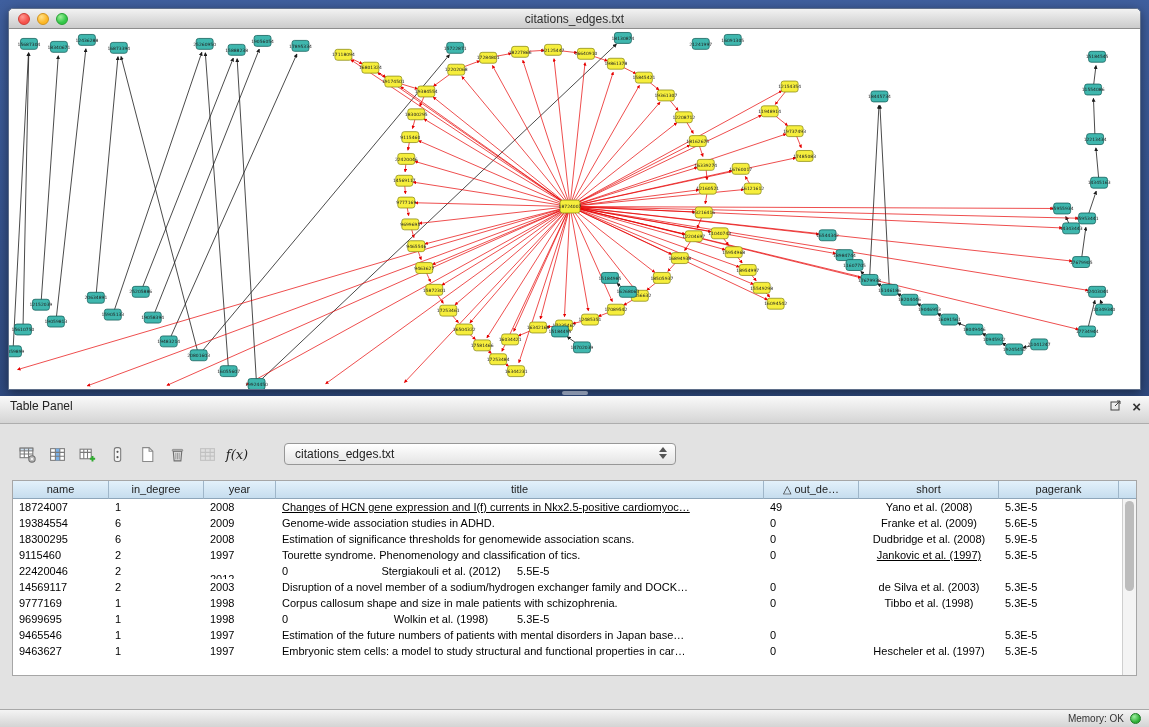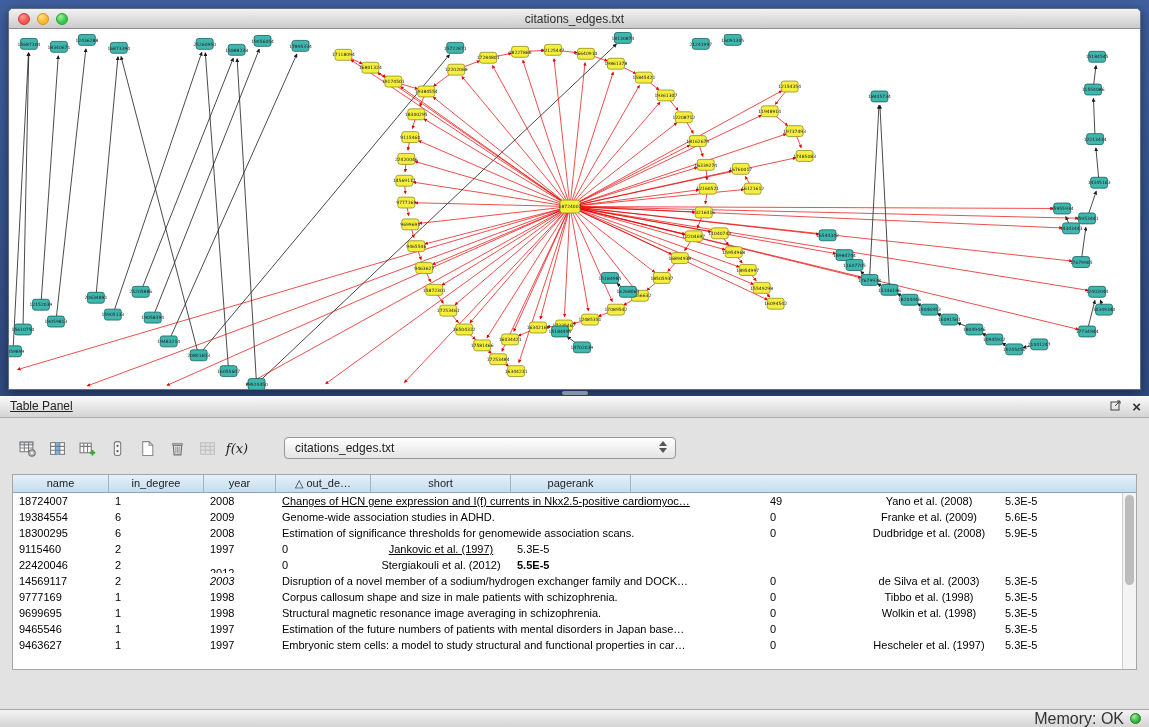--- a/index.html
+++ b/index.html
@@ -21,22 +21,22 @@
   .light.yellow { background:radial-gradient(circle at 35% 30%, #ffe08a, #fdb827 60%); border:1px solid #d1921a; }
   .light.green  { background:radial-gradient(circle at 35% 30%, #9ef09a, #33c748 60%); border:1px solid #25a032; }
   #canvas { position:absolute; left:0; top:21px; right:0; bottom:0; background:#fff; overflow:hidden; }
   #net-svg { width:100%; height:100%; display:block; }
   .nl { font-size:4.5px; fill:#222; text-anchor:middle; font-family:"DejaVu Sans",sans-serif; }
   #splitter-grip { position:absolute; left:50%; bottom:1px; width:26px; height:4px; margin-left:-13px;
                    border-radius:2px; background:rgba(255,255,255,.45); }
 
   
   #table-panel { position:absolute; left:0; top:396px; width:1149px; height:313px; background:#e2e2e2; }
-  #panel-header { height:22px; background:linear-gradient(#fafafa,#d4d4d4); border-bottom:1px solid #adadad;
-                  line-height:21px; font-size:12px; color:#222; padding:0 10px; position:relative;text-decoration:underline; }
+  #panel-header { height:28px; background:linear-gradient(#fafafa,#d4d4d4); border-bottom:1px solid #adadad;
+                  line-height:21px; font-size:12px; color:#222; padding:0 10px; position:relative; }
   .ph-icons { position:absolute; right:8px; top:0; height:22px; display:flex; align-items:center; gap:10px; }
   .ph-icons span { cursor:default; color:#333; }
   #close-panel { font-size:15px; font-weight:bold; line-height:20px; }
 
   #toolbar { height:46px; padding:14px 0 0 16px; display:flex; align-items:center; }
   .tool { width:22px; height:22px; margin-right:8px; display:flex; align-items:center; justify-content:center; }
   .tool svg { width:17px; height:17px; }
   .fx { font-family:"DejaVu Serif",serif; font-style:italic; font-size:13px; color:#222; padding:0 2px; }
   #table-select { margin-left:28px; width:392px; height:22px; border:1px solid #979797; border-radius:4px;
                   background:linear-gradient(#ffffff,#e4e4e4); font-size:12px; color:#222;
@@ -54,21 +54,21 @@
   #t-body { position:absolute; left:0; top:18px; right:14px; bottom:0; overflow:hidden; }
   .tr { display:flex; height:16px; }
   .td { font-size:11px; color:#000; line-height:16px; padding-left:6px; overflow:hidden; white-space:nowrap; flex:0 0 auto; }
   .td.center { text-align:center; padding-left:0; }
   #t-scroll { position:absolute; right:0; top:18px; bottom:0; width:14px; background:#f4f4f4; border-left:1px solid #cfcfcf; }
   #t-thumb { position:absolute; left:2px; top:2px; width:9px; height:90px; border-radius:5px; background:#bcbcbc; }
 
   #status-bar { position:absolute; left:0; bottom:0; width:1149px; height:18px;
                 background:linear-gradient(#f4f4f4,#d4d4d4); border-top:1px solid #a8a8a8;
                 display:flex; align-items:center; justify-content:flex-end; padding-right:8px; gap:6px;
-                font-size:16px; color:#333; }
+                font-size:10px; color:#333; }
   #mem-dot { width:11px; height:11px; border-radius:50%; border:1px solid #1d7a24;
              background:radial-gradient(circle at 35% 30%, #9cef9f, #2eae35 65%); }
 </style>
 </head>
 <body>
 
 <div id="app">
 
   <div id="desktop">
     <div id="net-window">
@@ -739,20 +739,21 @@
             <i class="dn"></i>
           </span>
       </div>
     </div>
 
     <div id="table-wrap">
       <div id="t-head">
           <div class="th" style="width: 96px;">name</div>
           <div class="th" style="width: 95px;">in_degree</div>
           <div class="th" style="width: 72px;">year</div>
+          <div class="th" style="width: 488px;">title</div>
           <div class="th" style="width: 95px;">△ out_de…</div>
           <div class="th" style="width: 140px; text-align: center;">short</div>
           <div class="th" style="width: 120px;">pagerank</div>
           <div class="th fill"></div>
         </div>
       <div id="t-body">
           <div class="tr">
             <div class="td" style="width: 96px;">18724007</div>
             <div class="td" style="width: 95px;">1</div>
             <div class="td" style="width: 72px;">2008</div>
@@ -776,55 +777,55 @@
             <div class="td" style="width: 72px;">2008</div>
             <div class="td" style="width: 488px;">Estimation of significance thresholds for genomewide association scans.</div>
             <div class="td" style="width: 95px;">0</div>
             <div class="td center" style="width: 140px;">Dudbridge et al. (2008)</div>
             <div class="td" style="width: 120px;">5.9E-5</div>
           </div>
           <div class="tr">
             <div class="td" style="width: 96px;">9115460</div>
             <div class="td" style="width: 95px;">2</div>
             <div class="td" style="width: 72px;">1997</div>
+            <div class="td" style="width: 488px;">Tourette syndrome. Phenomenology and classification of tics.</div>
             <div class="td" style="width: 95px;">0</div>
             <div class="td center" style="width: 140px; text-decoration: underline;">Jankovic et al. (1997)</div>
             <div class="td" style="width: 120px;">5.3E-5</div>
           </div>
           <div class="tr">
             <div class="td" style="width: 96px;">22420046</div>
             <div class="td" style="width: 95px;">2</div>
             <div class="td" style="width: 72px; margin-top: 8px;">2012</div>
             <div class="td" style="width: 95px;">0</div>
             <div class="td center" style="width: 140px;">Stergiakouli et al. (2012)</div>
-            <div class="td" style="width: 120px; font-weight: bold;">5.5E-5</div>
+            <div class="td" style="width: 120px;">5.5E-5</div>
           </div>
           <div class="tr">
             <div class="td" style="width: 96px;">14569117</div>
             <div class="td" style="width: 95px;">2</div>
-            <div class="td" style="width: 72px; font-style: italic;">2003</div>
+            <div class="td" style="width: 72px;">2003</div>
             <div class="td" style="width: 488px;">Disruption of a novel member of a sodium/hydrogen exchanger family and DOCK…</div>
             <div class="td" style="width: 95px;">0</div>
             <div class="td center" style="width: 140px;">de Silva et al. (2003)</div>
             <div class="td" style="width: 120px;">5.3E-5</div>
           </div>
           <div class="tr">
             <div class="td" style="width: 96px;">9777169</div>
             <div class="td" style="width: 95px;">1</div>
             <div class="td" style="width: 72px;">1998</div>
             <div class="td" style="width: 488px;">Corpus callosum shape and size in male patients with schizophrenia.</div>
             <div class="td" style="width: 95px;">0</div>
             <div class="td center" style="width: 140px;">Tibbo et al. (1998)</div>
             <div class="td" style="width: 120px;">5.3E-5</div>
           </div>
           <div class="tr">
             <div class="td" style="width: 96px;">9699695</div>
             <div class="td" style="width: 95px;">1</div>
             <div class="td" style="width: 72px;">1998</div>
-            <div class="td" style="width: 488px;">Structural magnetic resonance image averaging in schizophrenia.</div>
             <div class="td" style="width: 95px;">0</div>
             <div class="td center" style="width: 140px;">Wolkin et al. (1998)</div>
             <div class="td" style="width: 120px;">5.3E-5</div>
           </div>
           <div class="tr">
             <div class="td" style="width: 96px;">9465546</div>
             <div class="td" style="width: 95px;">1</div>
             <div class="td" style="width: 72px;">1997</div>
             <div class="td" style="width: 488px;">Estimation of the future numbers of patients with mental disorders in Japan base…</div>
             <div class="td" style="width: 95px;">0</div>

